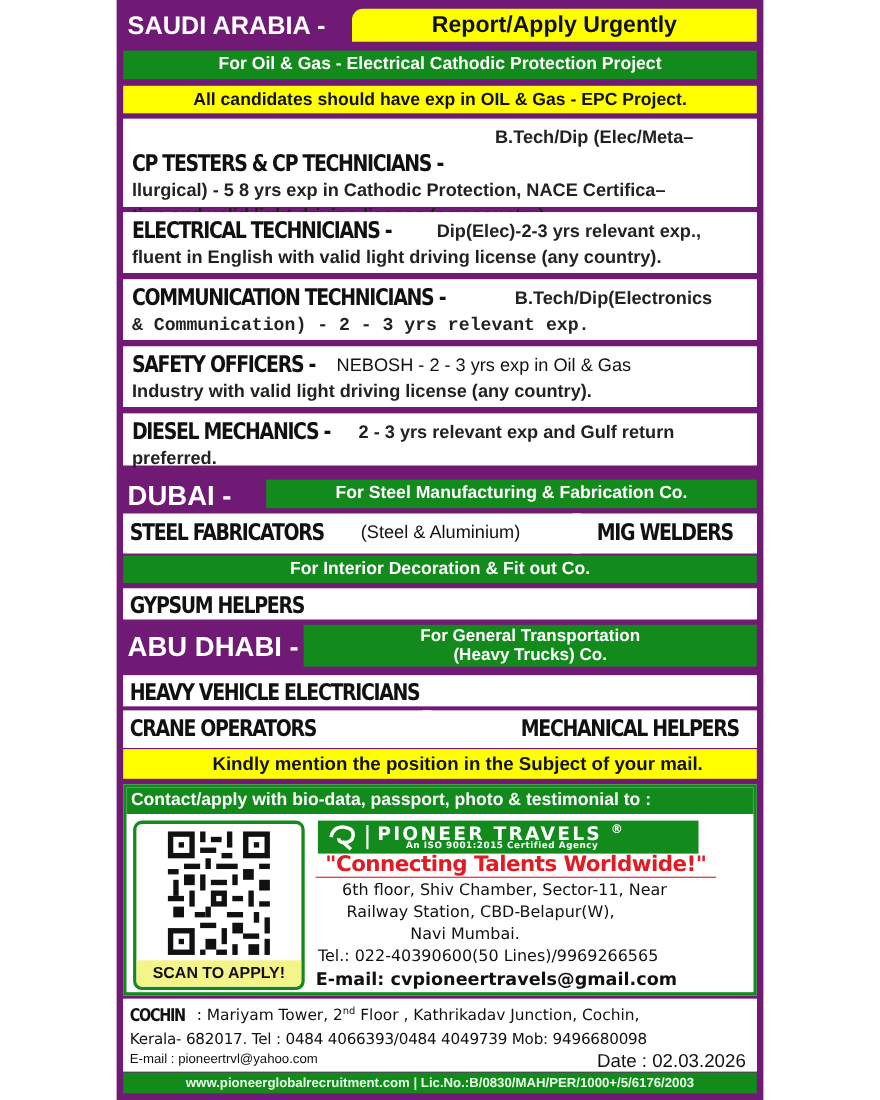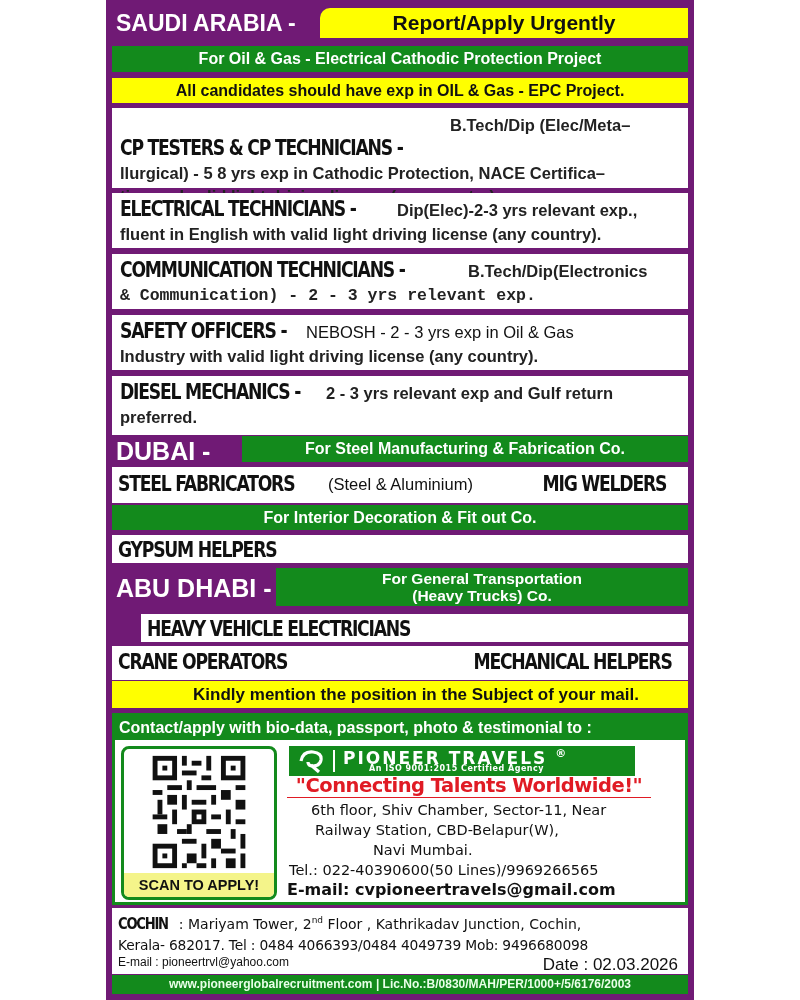--- a/index.html
+++ b/index.html
@@ -61,21 +61,21 @@
   </div>
 
   <div class="row white" style="top:315px;height:55px;padding:2px 6px;">
     <div style="white-space:nowrap;height:26px;">
       <span class="heading"><span>SAFETY OFFICERS -</span></span>
       <span class="body-txt" style="position:absolute;left:192px;top:4px;font-weight:normal;color:#111;">NEBOSH - 2 - 3 yrs exp in Oil &amp; Gas</span>
     </div>
     <div class="body-txt" style="white-space:nowrap;">Industry with valid light driving license (any country).</div>
   </div>
 
-  <div class="row white" style="top:376px;height:59px;padding:2px 6px;">
+  <div class="row white" style="top:376px;height:47px;padding:2px 6px;">
     <div style="white-space:nowrap;height:26px;">
       <span class="heading"><span>DIESEL MECHANICS -</span></span>
       <span class="body-txt" style="position:absolute;left:212px;top:4px;">2 - 3 yrs relevant exp and Gulf return</span>
     </div>
     <div class="body-txt" style="white-space:nowrap;">preferred.</div>
   </div>
 
   <div class="row" style="top:436px;height:28px;">
     <span class="country" style="position:absolute;left:4px;top:1px;font-size:25px;">DUBAI -</span>
     <div class="green center" style="position:absolute;left:130px;right:0;top:0;height:26px;line-height:26px;font-size:16px;font-weight:bold;">
@@ -102,21 +102,21 @@
   </div>
 
   <div class="row" style="top:568px;height:40px;">
     <span class="country" style="position:absolute;left:4px;top:6px;font-size:25px;">ABU DHABI -</span>
     <div class="green center" style="position:absolute;left:164px;right:0;top:0;height:38px;font-size:15.5px;font-weight:bold;line-height:17px;padding-top:2px;box-sizing:border-box;">
       <div>For General Transportation</div>
       <div>(Heavy Trucks) Co.</div>
     </div>
   </div>
 
-  <div class="row white" style="top:614px;height:28px;padding:0 4px;margin-left:29px;">
+  <div class="row white" style="top:614px;height:28px;padding:0 4px;">
     <span class="heading" style="line-height:26px;"><span>HEAVY VEHICLE ELECTRICIANS</span></span>
   </div>
 
   <div class="row" style="top:646px;height:30px;">
     <div class="white" style="position:absolute;left:0;width:268px;top:0;height:30px;padding:0 4px;">
       <span class="heading" style="line-height:28px;"><span>CRANE OPERATORS</span></span>
     </div>
     <div class="white" style="position:absolute;left:272px;right:0;top:0;height:30px;padding:0 14px 0 0;text-align:right;">
       <span class="heading" style="line-height:28px;transform-origin:right center;"><span>MECHANICAL HELPERS</span></span>
     </div>

